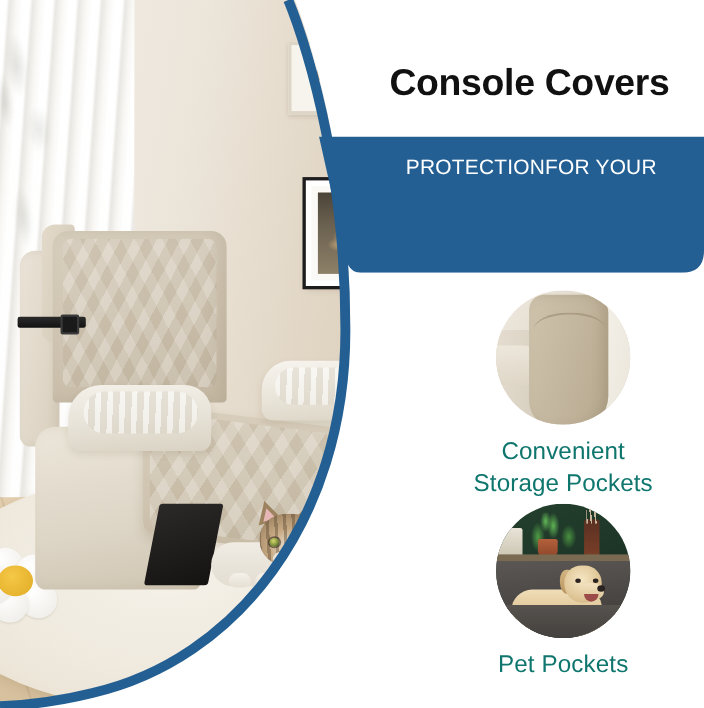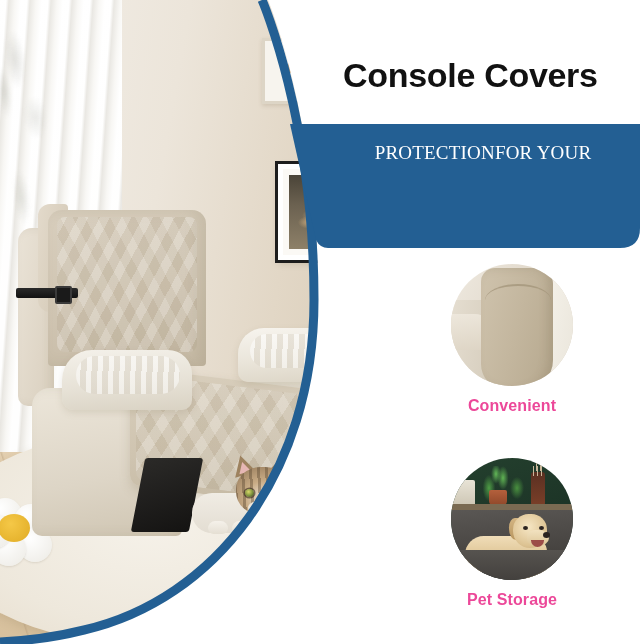--- a/index.html
+++ b/index.html
@@ -271,48 +271,48 @@
   }
   .cat-paw.p1{ left:16px; } .cat-paw.p2{ left:40px; }
   .cat-paw.p3{ left:70px; background: linear-gradient(180deg,#e9dcc6,#d4c3a6); }
   .cat-paw.p4{ left:92px; background: linear-gradient(180deg,#e9dcc6,#d4c3a6); }
 
   
   .curve-svg { position:absolute; left:0; top:0; width:640px; height:644px; pointer-events:none; }
 
   
   .headline {
-    position:absolute; left:343px; top:58px; width:272px;
+    position:absolute; left:354px; top:58px; width:272px;
     font-size: 34px; font-weight: 800; letter-spacing:-0.3px;
     color:#111111; line-height:1.0; white-space:nowrap;
   }
 
   
   .banner {
-    position:absolute; left:290px; top:124px; width:350px; height:88px;font-family:Liberation Serif, serif;
+    position:absolute; left:290px; top:124px; width:350px; height:88px;
   }
   .banner-bg { position:absolute; inset:0; }
   .banner-text {
     position:absolute; left:52px; top:16px; width:282px;
     color:#ffffff; font-size:19px; line-height:1.42;
     text-align:center; letter-spacing:0.2px;
   }
 
   
   .feature { position:absolute; width:250px; text-align:center; }
   .feature-1 { left:387px; top:264px; }
   .feature-2 { left:387px; top:458px; }
   .circle {
     width:122px; height:122px; border-radius:50%;
     margin:0 auto; overflow:hidden; position:relative;
     background:#ffffff;
   }
   .caption {
-    margin-top:10px; font-size:16px; line-height:1.3;
-    color:#ec4899; letter-spacing:0.1px;font-weight:bold;
+    margin-top:10px; font-size:22px; line-height:1.3;
+    color:#0f766e; letter-spacing:0.1px;
   }
 
   
   .pk-wall { position:absolute; inset:0;
     background: linear-gradient(120deg,#efeae1 0%,#e3dbce 40%,#d4cabb 100%); }
   .pk-sofa { position:absolute; left:-4px; top:36px; width:56px; height:90px;
     background: linear-gradient(100deg,#e6dfd2,#d2c9b8); border-radius:6px 10px 0 0; }
   .pk-arm { position:absolute; left:-8px; top:50px; width:48px; height:36px;
     background: linear-gradient(170deg,#eee8dd,#ddd4c4); border-radius:8px 16px 12px 8px; }
   .pk-panel { position:absolute; left:30px; top:4px; width:72px; height:122px;
@@ -445,20 +445,21 @@
     <div class="circle">
       <div class="pk-wall"></div>
       <div class="pk-sofa"></div>
       <div class="pk-arm"></div>
       <div class="pk-light"></div>
       <div class="pk-panel"></div>
       <div class="pk-seam"></div>
     </div>
     <div class="caption">
       <div>Convenient</div>
+      <div>Storage Pockets</div>
     </div>
   </div>
 
   <div class="feature feature-2">
     <div class="circle">
       <div class="dg-wall"></div>
       <div class="dg-plant"></div>
       <div class="dg-pot"></div>
       <div class="dg-diff"></div>
       <div class="dg-book"></div>
@@ -470,17 +471,17 @@
       <div class="dg-ear"></div>
       <div class="dg-head"></div>
       <div class="dg-snout"></div>
       <div class="dg-mouth"></div>
       <div class="dg-nose"></div>
       <div class="dg-eye l"></div>
       <div class="dg-eye r"></div>
       <div class="dg-cush"></div>
     </div>
     <div class="caption">
-      <div>Pet Storage</div>
+      <div>Pet Pockets</div>
     </div>
   </div>
 
 </div>
 
 </body></html>

